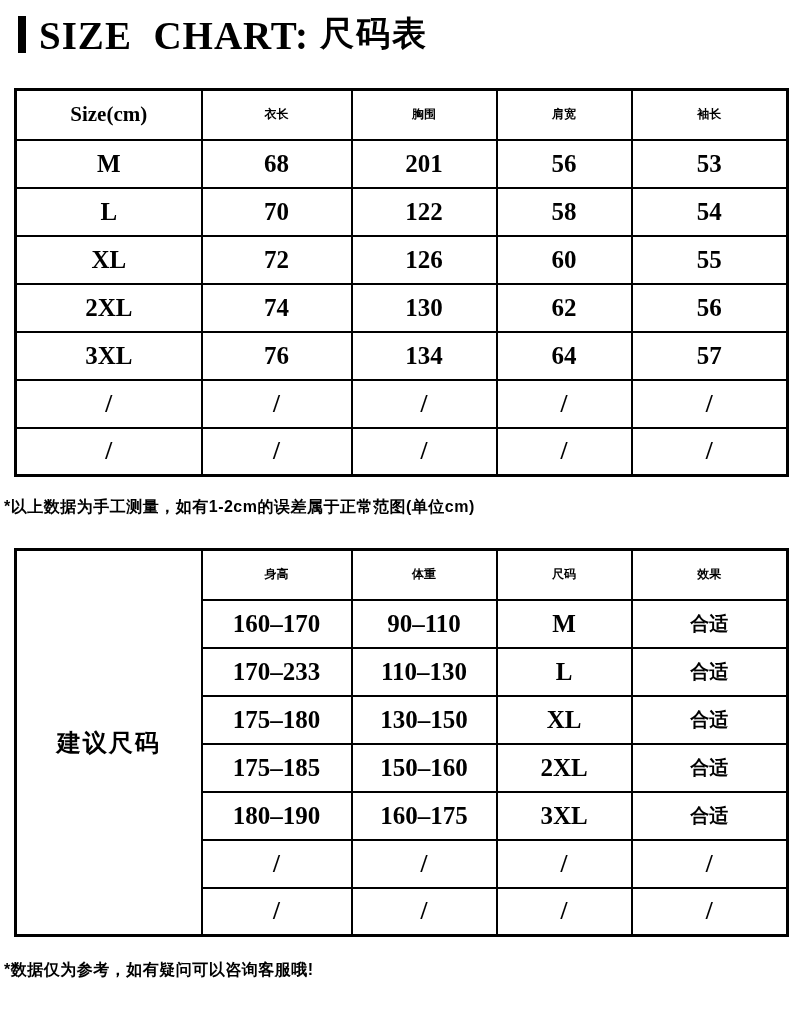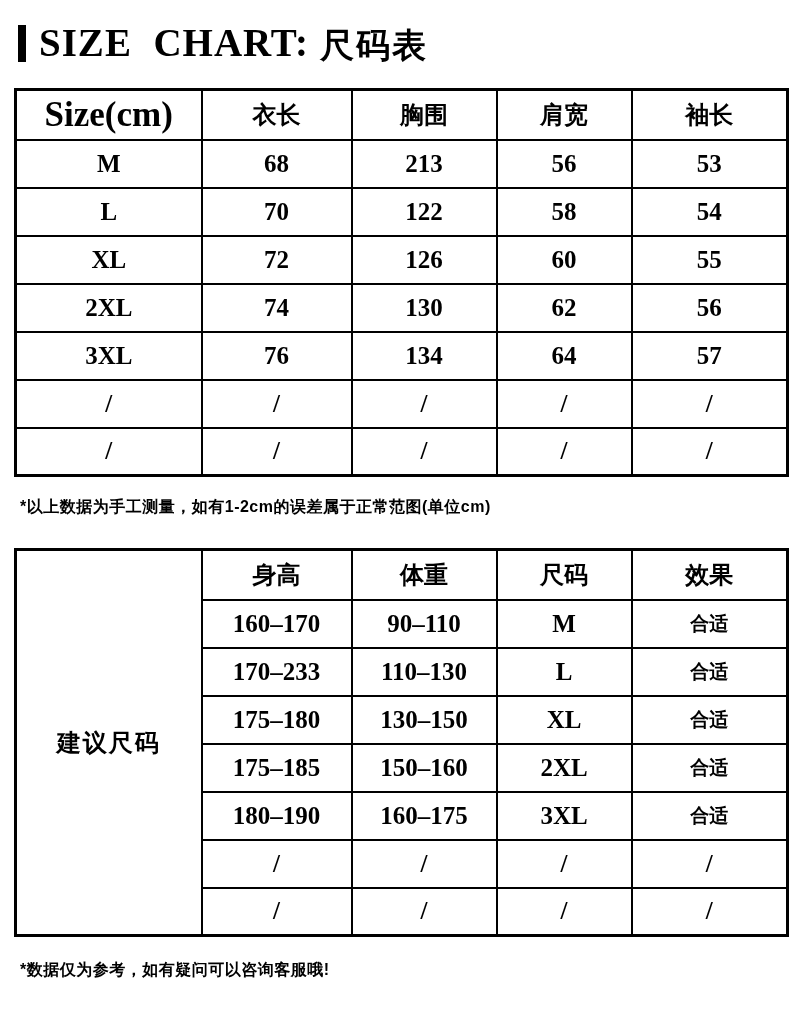--- a/index.html
+++ b/index.html
@@ -5,21 +5,21 @@
   * { box-sizing: border-box; }
   html, body { margin: 0; padding: 0; }
   body {
     width: 800px; height: 1011px;
     background: #ffffff; color: #000;
     position: relative;
     font-family: "Liberation Sans", sans-serif;
   }
   .title {
     position: absolute; left: 18px; top: 16px;
-    display: flex; align-items: flex-end; height: 46px;
+    display: flex; align-items: flex-start; height: 46px;
   }
   .tbar { width: 8px; height: 37px; background: #000; margin-right: 13px; }
   .ten {
     font-family: "Liberation Serif", serif;
     font-weight: 700; font-size: 39px; letter-spacing: 1px;
     white-space: pre; line-height: 1;
   }
   .tzh { font-weight: 700; font-size: 34px; letter-spacing: 2px; margin-left: 11px; line-height: 1; }
 
   table {
@@ -30,27 +30,27 @@
   #suggest-table { left: 14px; top: 548px; }
   th, td {
     border: 2px solid #000; text-align: center; vertical-align: middle;
     padding: 0; font-weight: 700; overflow: hidden;
   }
   col.c0 { width: 186px; } col.c1 { width: 150px; } col.c2 { width: 145px; }
   col.c3 { width: 135px; } col.c4 { width: 156px; }
   tr { height: 48px; }
   tr.hdr { height: 50px; }
   .serif { font-family: "Liberation Serif", serif; }
-  .sizehdr { font-size: 35px; }
-  .zhhdr { font-size: 24px; margin-left: 44px; }
+  .sizehdr { font-size: 21px; }
+  .zhhdr { font-size: 12px; margin-left: 44px; }
   .num { font-size: 25px; }
   .fit { font-size: 19px; text-align: center; }
   .merged { font-size: 24px; letter-spacing: 2px; }
   .note {
-    position: absolute; left: 20px;
+    position: absolute; left: 4px;
     font-weight: 700; font-size: 16px; letter-spacing: 0.5px;
   }
   #note1 { top: 497px; }
   #note2 { top: 960px; }
 </style>
 </head>
 <body>
 
 <div class="title">
   <span class="tbar"></span>
@@ -70,21 +70,21 @@
   <tr class="hdr">
     <th class="serif sizehdr">Size(cm)</th>
     <th class="zhhdr">衣长</th>
     <th class="zhhdr">胸围</th>
     <th class="zhhdr">肩宽</th>
     <th class="zhhdr">袖长</th>
   </tr>
   <tr>
     <td class="serif num">M</td>
     <td class="serif num">68</td>
-    <td class="serif num">213</td>
+    <td class="serif num">201</td>
     <td class="serif num">56</td>
     <td class="serif num">53</td>
   </tr>
   <tr>
     <td class="serif num">L</td>
     <td class="serif num">70</td>
     <td class="serif num">122</td>
     <td class="serif num">58</td>
     <td class="serif num">54</td>
   </tr>

